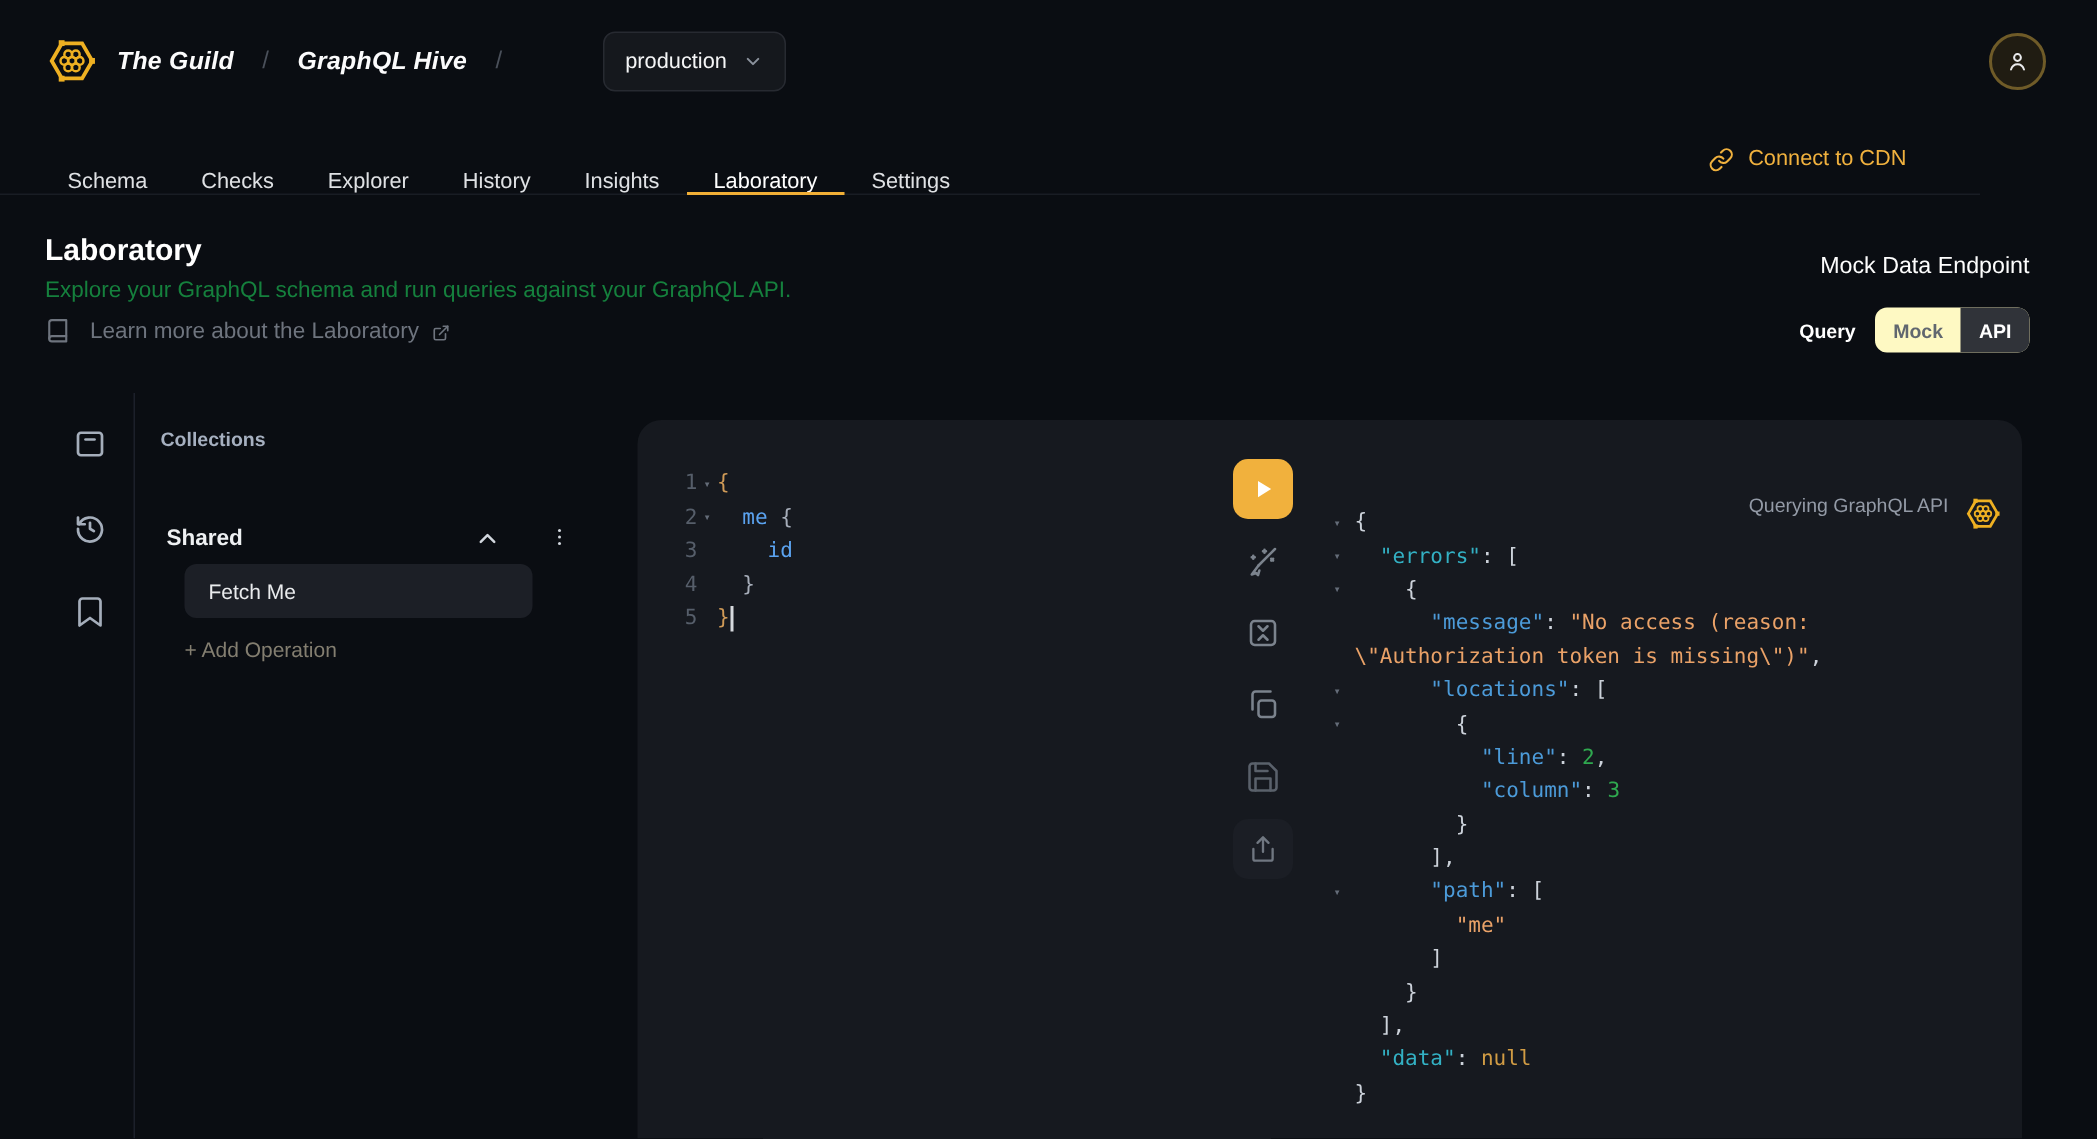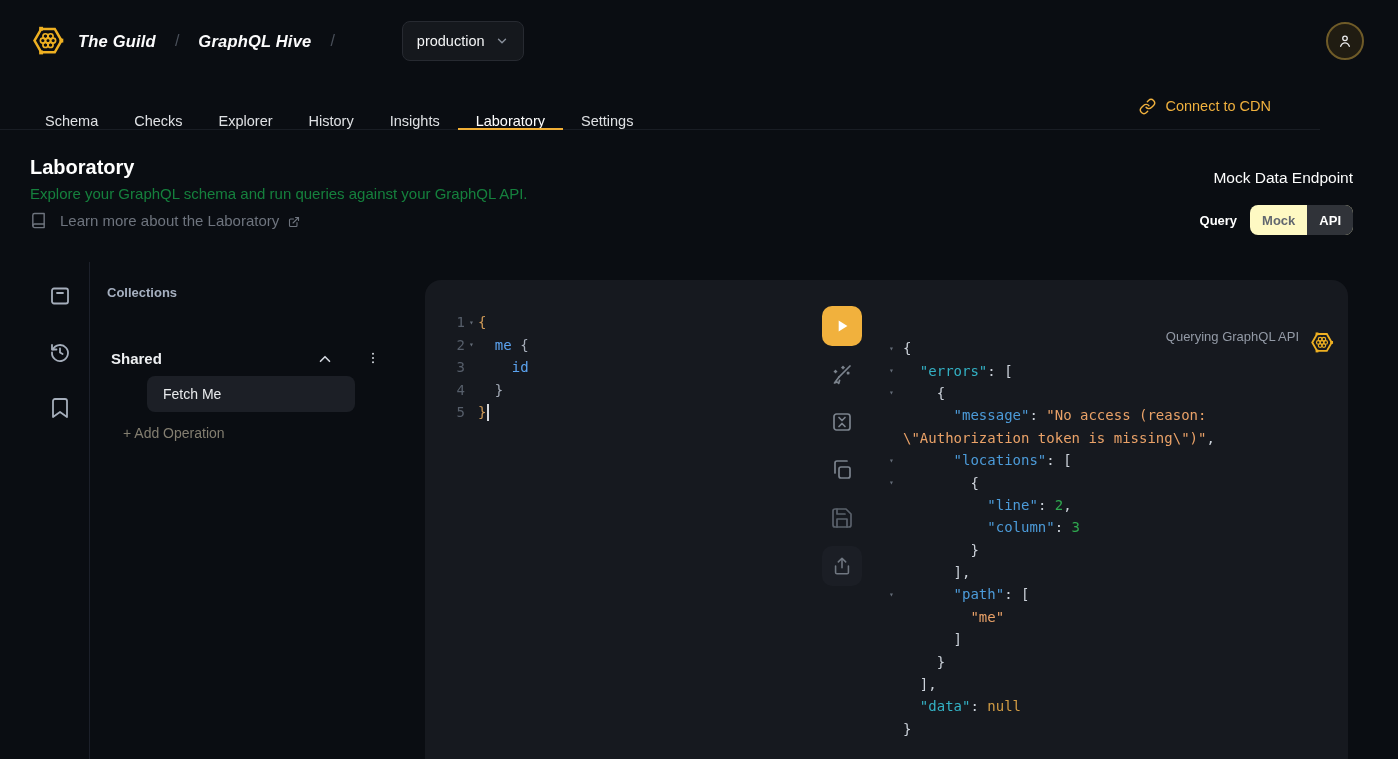--- a/index.html
+++ b/index.html
@@ -47,21 +47,21 @@
   .rail-btn { position:absolute; left:48px; width:24px; height:24px; color:#a5aebb; cursor:pointer; }
 
   
   .col-title { position:absolute; left:107px; top:285px; font-size:13px; font-weight:700; color:#a6b0c0; }
   .col-group { position:absolute; left:107px; top:348px; width:283px; height:24px; }
   .col-group .gname { position:absolute; left:4px; top:2px; font-size:15px; font-weight:600; color:#eef0f2; }
   .col-group .gchev { position:absolute; left:209px; top:2px; width:18px; height:18px; color:#d2d7de; cursor:pointer; }
   .col-group .gkebab { position:absolute; left:258px; top:2px; width:16px; height:18px; color:#d2d7de; cursor:pointer; }
   .col-items { position:absolute; left:123px; top:376px; width:232px; }
   .col-item { height:36px; background:#1c1f26; border-radius:8px; display:flex; align-items:center; padding:0 16px;
-    font-size:14px; color:#e9ebed; cursor:pointer;margin-left:24px; }
+    font-size:14px; color:#e9ebed; cursor:pointer; }
   .add-op { position:absolute; left:123px; top:425px; font-size:14px; color:#837e70; cursor:pointer; }
 
   
   .gpanel { position:absolute; left:425px; top:280px; width:923px; height:479px; background:#16191f; border-radius:16px 16px 0 0; }
 
   
   .q-editor { position:absolute; left:8px; top:31px; width:380px; font-family:"DejaVu Sans Mono","Liberation Mono",monospace; font-size:14px; }
   .code-line { display:flex; height:22.5px; align-items:center; }
   .code-line .ln { width:32px; text-align:right; color:#565e6a; flex:none; }
   .code-line .fold { width:13px; flex:none; text-align:center; font-size:8px; color:#646c78; cursor:pointer; }

